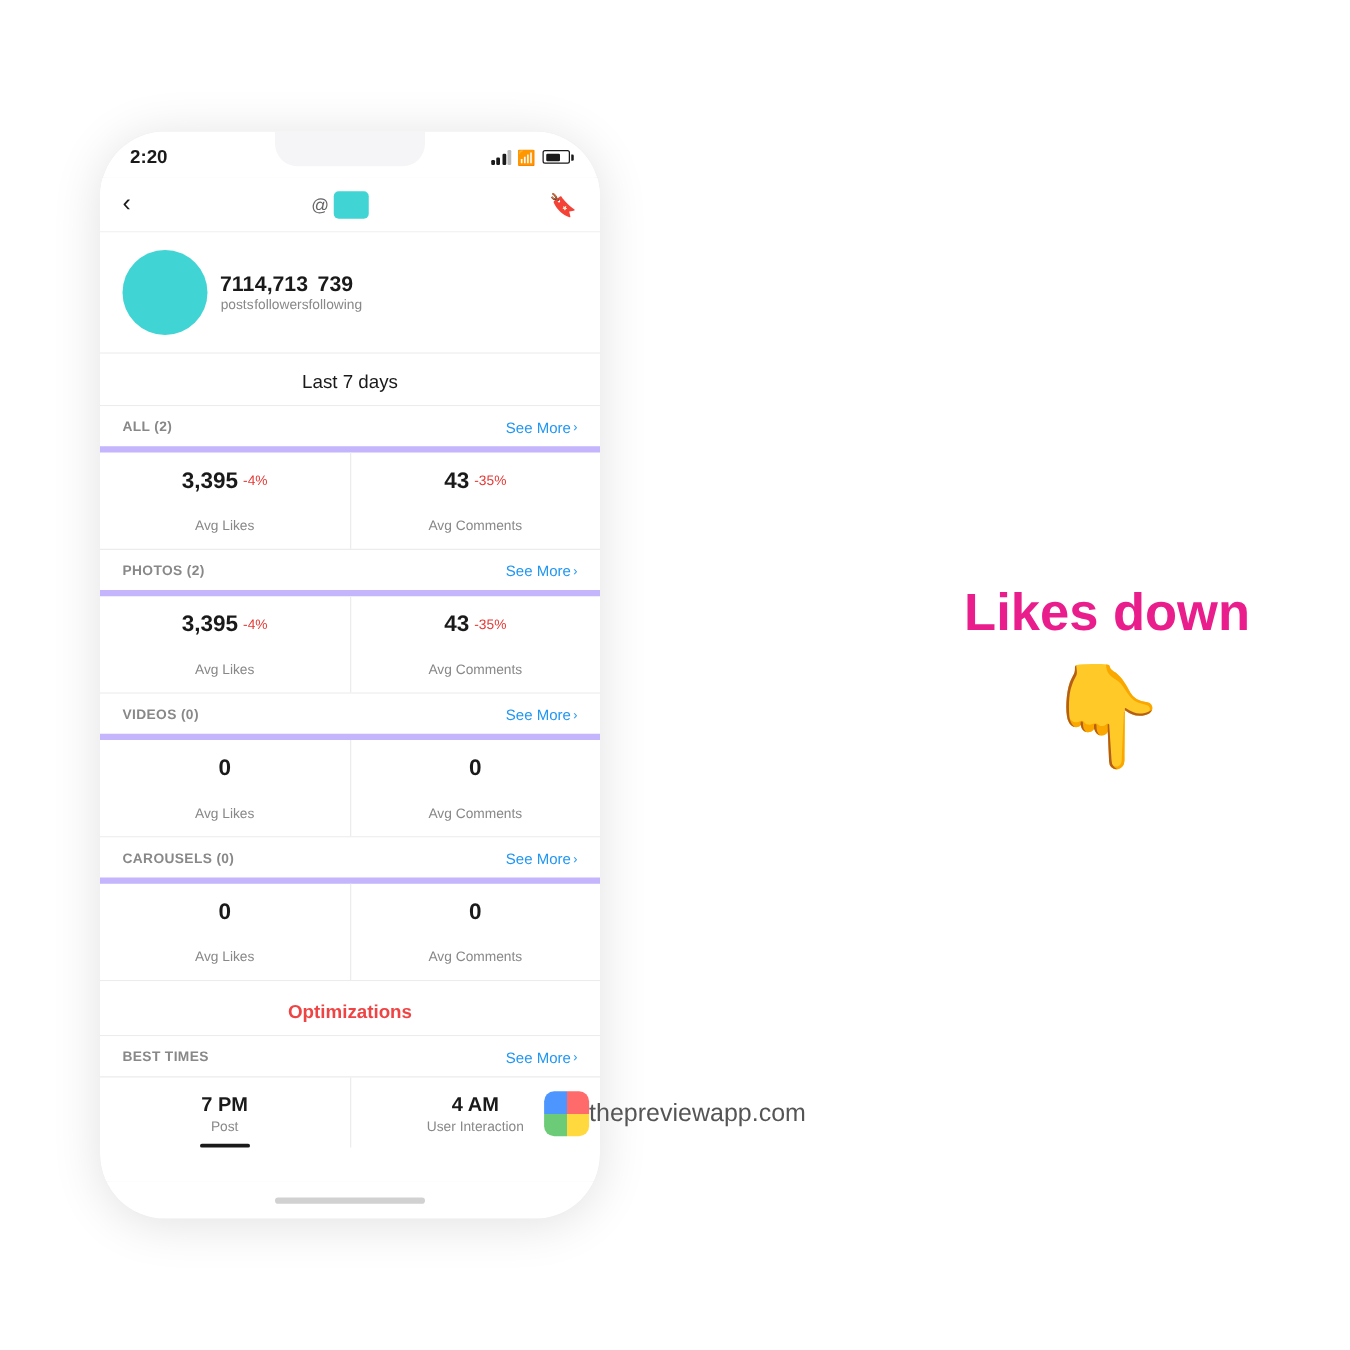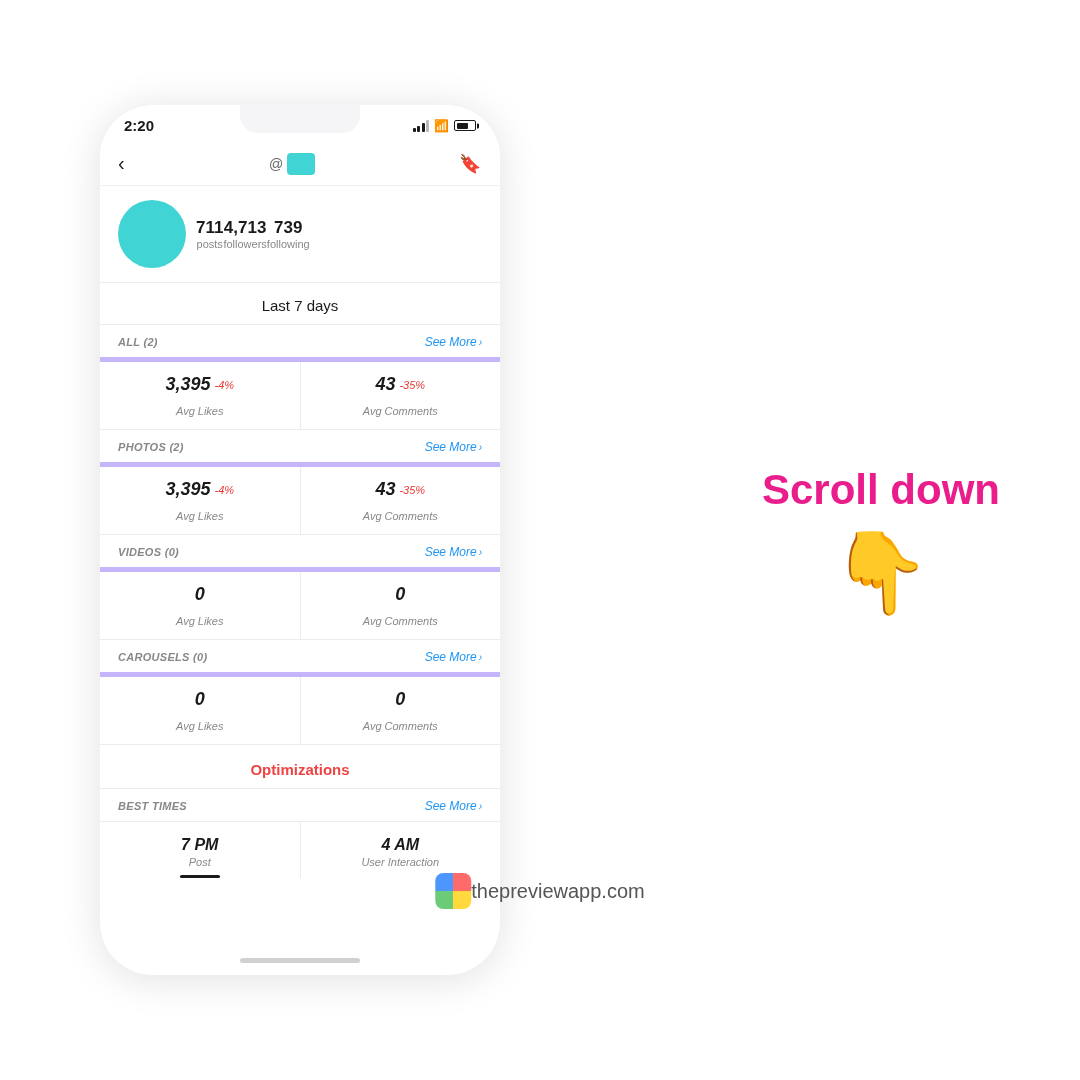--- a/index.html
+++ b/index.html
@@ -13,21 +13,21 @@
       justify-content: center;
       overflow: hidden;
     }
     .page-container {
       width: 1080px;
       height: 814px;
       position: relative;
       display: flex;
       align-items: center;
       justify-content: flex-start;
-      padding-left: 100px;
+      padding-left: 80px;
     }
 
     
     .phone-shell {
       width: 400px;
       height: 870px;
       background: #f5f5f7;
       border-radius: 52px;
       box-shadow: 0 4px 40px rgba(0,0,0,0.12), inset 0 0 0 2px #e0e0e0;
       position: relative;
@@ -200,21 +200,20 @@
       font-size: 15px;
       font-weight: 400;
       color: #1a1a1a;
       background: #ffffff;
     }
 
     
     .stats-section {
       background: #ffffff;
       margin-bottom: 0;
-      font-style: italic;
     }
     .stats-category-header {
       display: flex;
       justify-content: space-between;
       align-items: center;
       padding: 10px 18px 8px 18px;
     }
     .category-title {
       font-size: 11px;
       font-weight: 600;
@@ -257,21 +256,21 @@
       gap: 4px;
     }
     .stat-change-neg {
       font-size: 11px;
       color: #e53935;
       font-weight: 500;
     }
     .stat-sublabel {
       font-size: 11px;
       color: #888;
-      margin-top: 10px;
+      margin-top: 20px;
     }
 
     
     .optimizations-header {
       text-align: center;
       padding: 16px 18px 10px 18px;
       font-size: 15px;
       font-weight: 600;
       color: #ef4444;
       background: #ffffff;
@@ -569,21 +568,21 @@
 
     </div>
 
     <div class="home-indicator">
       <div class="home-bar"></div>
     </div>
 
   </div>
 
   <div class="right-content">
-    <div class="scroll-down-text">Scroll down</div>
+    <div class="scroll-down-text">Likes down</div>
     <div class="scroll-down-emoji">👇</div>
   </div>
 
   <div class="bottom-branding">
     <div class="brand-logo"></div>
     <span class="brand-text">thepreviewapp.com</span>
   </div>
 
 </div>
 

